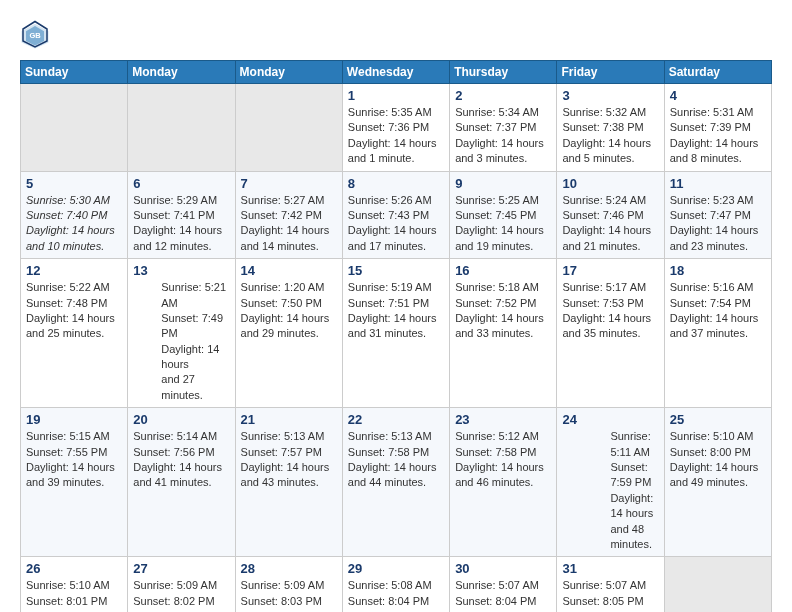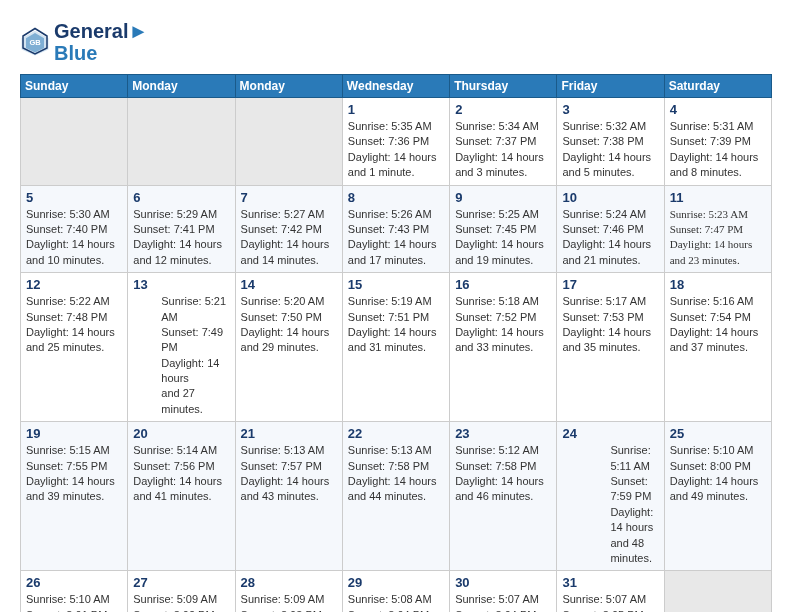--- a/index.html
+++ b/index.html
@@ -81,24 +81,20 @@
 
 <div class="header-area">
   <div class="logo">
     <svg class="logo-icon" viewBox="0 0 40 40">
       <rect x="0" y="0" width="40" height="40" fill="none"></rect>
       <polygon points="20,5 38,15 38,30 20,38 2,30 2,15" fill="#2a7ab8" opacity="0.2"></polygon>
       <polygon points="20,2 36,12 36,28 20,36 4,28 4,12" fill="none" stroke="#1a3a6b" stroke-width="2"></polygon>
       <polygon points="20,8 32,15 32,28 20,34 8,28 8,15" fill="#2a7ab8" opacity="0.5"></polygon>
       <text x="20" y="24" text-anchor="middle" font-size="10" fill="#fff" font-weight="bold">GB</text>
     </svg>
-    <div>
-      <div style="font-size:20px;font-weight:bold;color:#1a3a6b;line-height:1.1;">General<span style="color:#2a7ab8;">►</span></div>
-      <div style="font-size:20px;font-weight:bold;color:#2a7ab8;line-height:1.1;">Blue</div>
-    </div>
   </div>
   <div class="title-area">
     <div class="month-title"></div>
     <div class="location-title"></div>
   </div>
 </div>
 
 <table class="calendar-table">
   <thead>
     <tr>
@@ -141,21 +137,21 @@
           <div class="day-number">4</div>
           <div class="day-info" style="white-space: pre-line;">Sunrise: 5:31 AM
 Sunset: 7:39 PM
 Daylight: 14 hours
 and 8 minutes.</div>
         </td>
       </tr>
       <tr>
         <td>
           <div class="day-number">5</div>
-          <div class="day-info" style="white-space: pre-line;">Sunrise: 5:30 AM
+          <div class="day-info" style="white-space: pre-line; font-style: italic;">Sunrise: 5:30 AM
 Sunset: 7:40 PM
 Daylight: 14 hours
 and 10 minutes.</div>
         </td>
         <td>
           <div class="day-number">6</div>
           <div class="day-info" style="white-space: pre-line;">Sunrise: 5:29 AM
 Sunset: 7:41 PM
 Daylight: 14 hours
 and 12 minutes.</div>
@@ -183,21 +179,21 @@
         </td>
         <td>
           <div class="day-number">10</div>
           <div class="day-info" style="white-space: pre-line;">Sunrise: 5:24 AM
 Sunset: 7:46 PM
 Daylight: 14 hours
 and 21 minutes.</div>
         </td>
         <td>
           <div class="day-number">11</div>
-          <div class="day-info" style="white-space: pre-line; font-family: Liberation Serif, serif;">Sunrise: 5:23 AM
+          <div class="day-info" style="white-space: pre-line;">Sunrise: 5:23 AM
 Sunset: 7:47 PM
 Daylight: 14 hours
 and 23 minutes.</div>
         </td>
       </tr>
       <tr>
         <td>
           <div class="day-number">12</div>
           <div class="day-info" style="white-space: pre-line;">Sunrise: 5:22 AM
 Sunset: 7:48 PM
@@ -206,21 +202,21 @@
         </td>
         <td>
           <div class="day-number">13</div>
           <div class="day-info" style="white-space: pre-line; margin-left: 28px;">Sunrise: 5:21 AM
 Sunset: 7:49 PM
 Daylight: 14 hours
 and 27 minutes.</div>
         </td>
         <td>
           <div class="day-number">14</div>
-          <div class="day-info" style="white-space: pre-line;">Sunrise: 5:20 AM
+          <div class="day-info" style="white-space: pre-line;">Sunrise: 1:20 AM
 Sunset: 7:50 PM
 Daylight: 14 hours
 and 29 minutes.</div>
         </td>
         <td>
           <div class="day-number">15</div>
           <div class="day-info" style="white-space: pre-line;">Sunrise: 5:19 AM
 Sunset: 7:51 PM
 Daylight: 14 hours
 and 31 minutes.</div>

